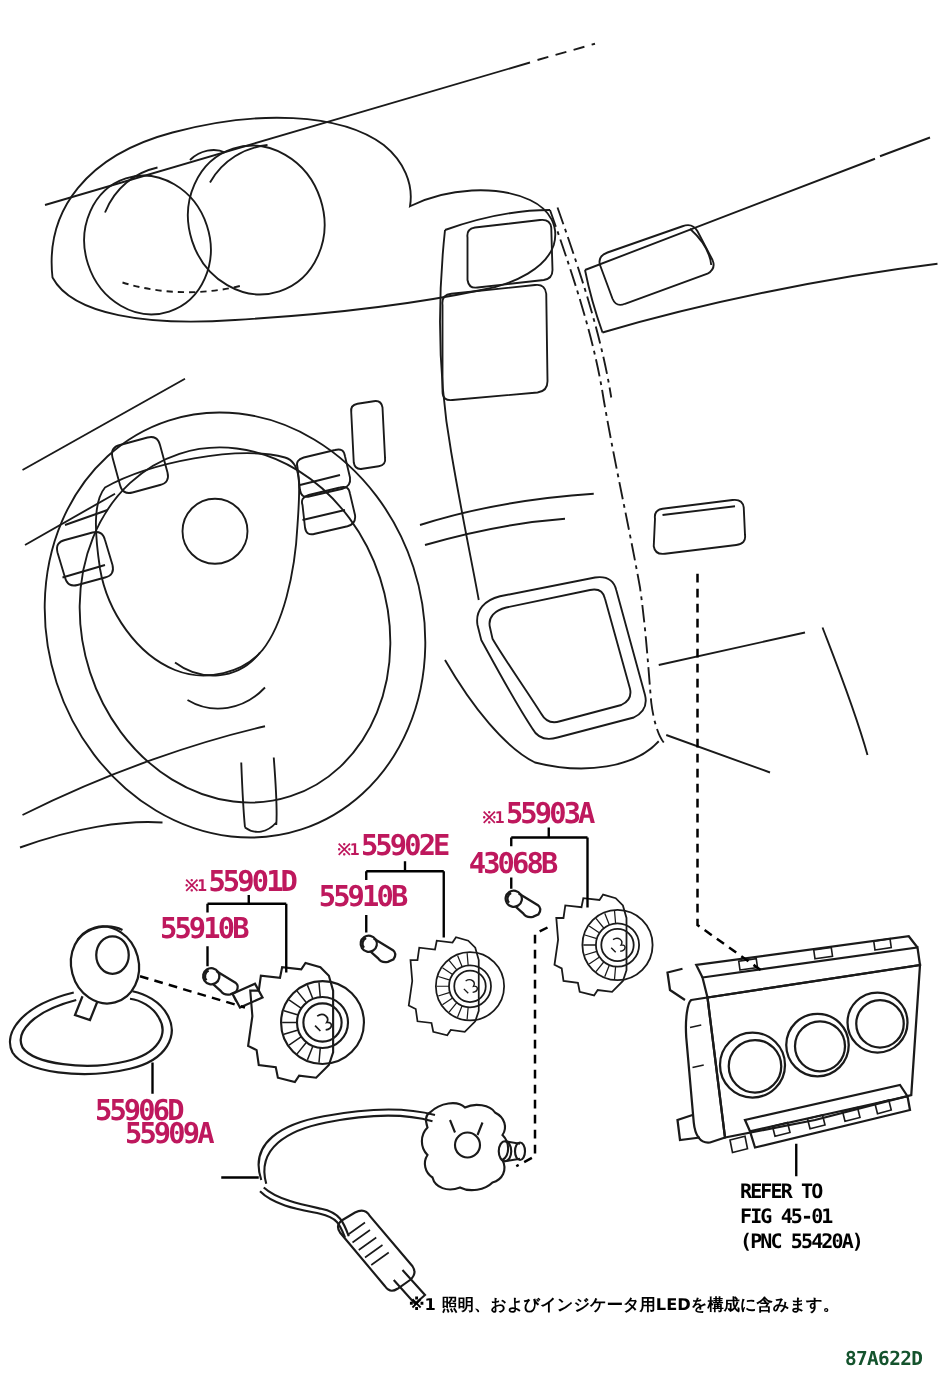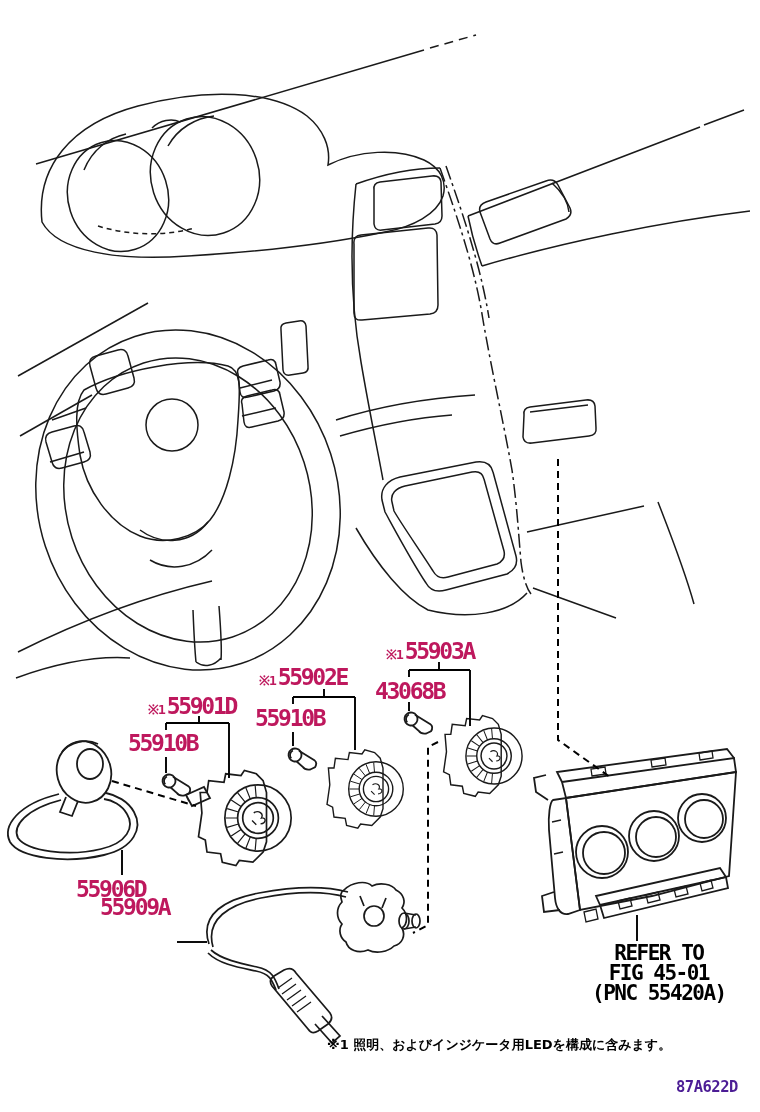--- a/index.html
+++ b/index.html
@@ -8,31 +8,31 @@
     overflow:hidden;font-family:"DejaVu Sans Mono","Liberation Mono",monospace;
   }
   .stage svg{position:absolute;left:0;top:0;}
   .lbl{
     position:absolute;font-weight:bold;color:#be185d;font-size:23px;
     letter-spacing:-2.3px;line-height:1;white-space:nowrap;
   }
   .lbl .mk{font-size:13px;letter-spacing:-1px;font-weight:bold;margin-right:2px;}
   .refer{
     position:absolute;left:592px;top:943px;font-weight:bold;color:#000;
-    font-size:21px;letter-spacing:-1.5px;line-height:20px;white-space:nowrap;text-align:center;
+    font-size:16px;letter-spacing:-1.5px;line-height:20px;white-space:nowrap;
   }
   .notes{
     position:absolute;left:327px;top:1036px;color:#000;
     font-family:"DejaVu Sans","Liberation Sans",sans-serif;
     font-weight:bold;line-height:1.45;white-space:nowrap;
   }
   .note-jp{font-size:13px;}
   .note-en{font-size:12.5px;}
   .code{
-    position:absolute;left:676px;top:1078px;color:#4c1d95;font-weight:bold;
+    position:absolute;left:676px;top:1078px;color:#14532d;font-weight:bold;
     font-size:15.5px;letter-spacing:-0.5px;
   }
 </style>
 </head>
 <body>
 
 <div class="stage">
 
 <svg width="760" height="1112" viewBox="0 0 760 1112">
   <defs>
@@ -186,21 +186,21 @@
     <path d="M112,781 L196,806"></path>
     <path d="M558,459 L558,740 L610,777"></path>
     <path d="M438,742 L428,747 L428,925 L413,933"></path>
   </g>
 </svg>
 
 <div class="lbl" style="left:148px;top:695px"><span class="mk">※1</span><span>55901D</span></div>
 
 <div class="lbl" style="left:128px;top:732px"><span>55910B</span></div>
 
-<div class="lbl" style="left:259px;top:666px"><span class="mk">※1</span><span>55902E</span></div>
+<div class="lbl" style="left:270px;top:666px"><span class="mk">※1</span><span>55902E</span></div>
 
 <div class="lbl" style="left:255px;top:707px"><span>55910B</span></div>
 
 <div class="lbl" style="left:386px;top:640px"><span class="mk">※1</span><span>55903A</span></div>
 
 <div class="lbl" style="left:375px;top:680px"><span>43068B</span></div>
 
 <div class="lbl" style="left:76px;top:878px"><span>55906D</span></div>
 
 <div class="lbl" style="left:100px;top:896px"><span>55909A</span></div>

